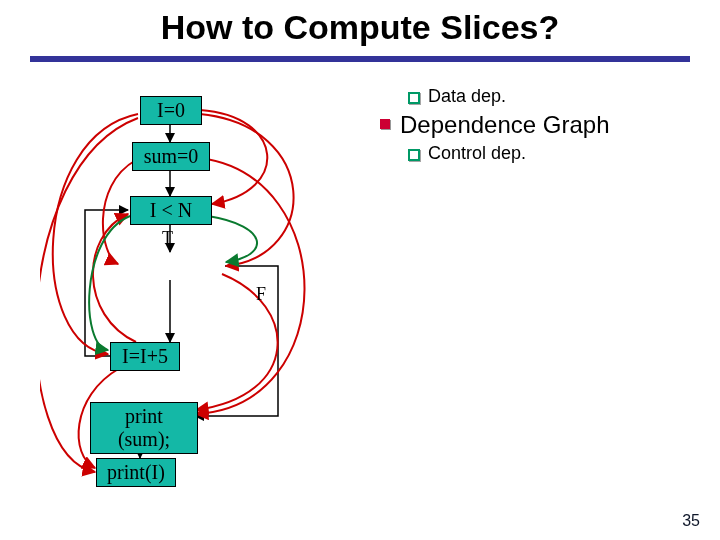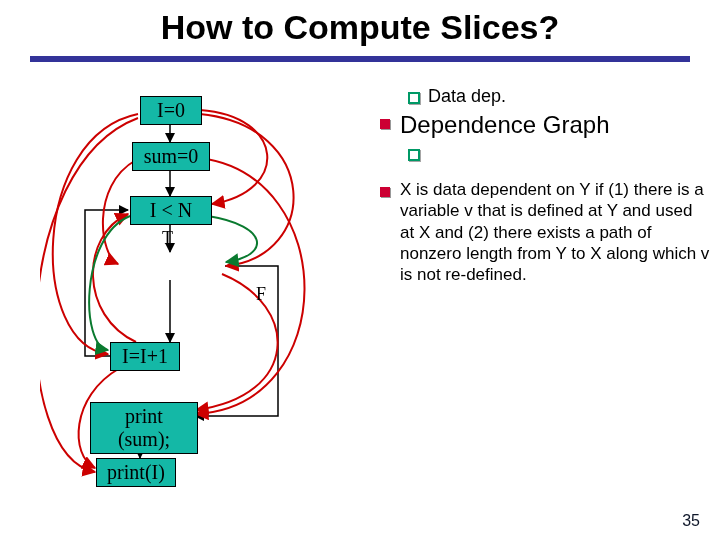--- a/index.html
+++ b/index.html
@@ -133,26 +133,23 @@
     <div class="bullet-row sub-indent">
       <div class="bullet-small"></div>
       <div class="sub-text">Data dep.</div>
     </div>
     <div class="bullet-row">
       <div class="bullet-big"></div>
       <div class="heading-text">Dependence Graph</div>
     </div>
     <div class="bullet-row sub-indent">
       <div class="bullet-small"></div>
+      <div class="sub-text">Control dep.</div>
     </div>
     <div class="gap"></div>
-    <div class="bullet-row">
-      <div class="bullet-big"></div>
-      <div class="body-text">X is data dependent on Y if (1) there is a variable v that is defined at Y and used at X and (2) there exists a path of nonzero length from Y to X along which v is not re-defined.</div>
-    </div>
   </div>
 
   <div class="diagram">
 
     <svg class="arrows" viewBox="0 0 320 420">
       <defs>
         <marker id="ah-black" viewBox="0 0 10 10" refX="9" refY="5" markerWidth="7" markerHeight="7" orient="auto-start-reverse">
           <path d="M0,0 L10,5 L0,10 z" fill="#000"></path>
         </marker>
         <marker id="ah-red" viewBox="0 0 10 10" refX="9" refY="5" markerWidth="7" markerHeight="7" orient="auto-start-reverse">
@@ -193,19 +190,19 @@
 
       <path d="M90 120 C40 140, 40 250, 68 254" fill="none" stroke="#0a7a2f" stroke-width="2" marker-end="url(#ah-green)"></path>
       <path d="M168 120 C230 130, 230 160, 186 166" fill="none" stroke="#0a7a2f" stroke-width="2" marker-end="url(#ah-green)"></path>
     </svg>
 
     <div class="node" style="left:100px; top:0px;  width:62px;">I=0</div>
     <div class="node" style="left:92px;  top:46px; width:78px;">sum=0</div>
     <div class="node" style="left:90px;  top:100px;width:82px;">I &lt; N</div>
     <div class="edge-label" style="left:122px; top:132px;">T</div>
     <div class="edge-label" style="left:216px; top:188px;">F</div>
-    <div class="node" style="left:70px;  top:246px;width:70px;">I=I+1</div>
+    <div class="node" style="left:70px;  top:246px;width:70px;">I=I+5</div>
     <div class="node" style="left:50px;  top:306px;width:108px;">print (sum);</div>
     <div class="node" style="left:56px;  top:362px;width:80px;">print(I)</div>
   </div>
 
   <div class="page-num">35</div>
 </div>
 
 </body></html>

